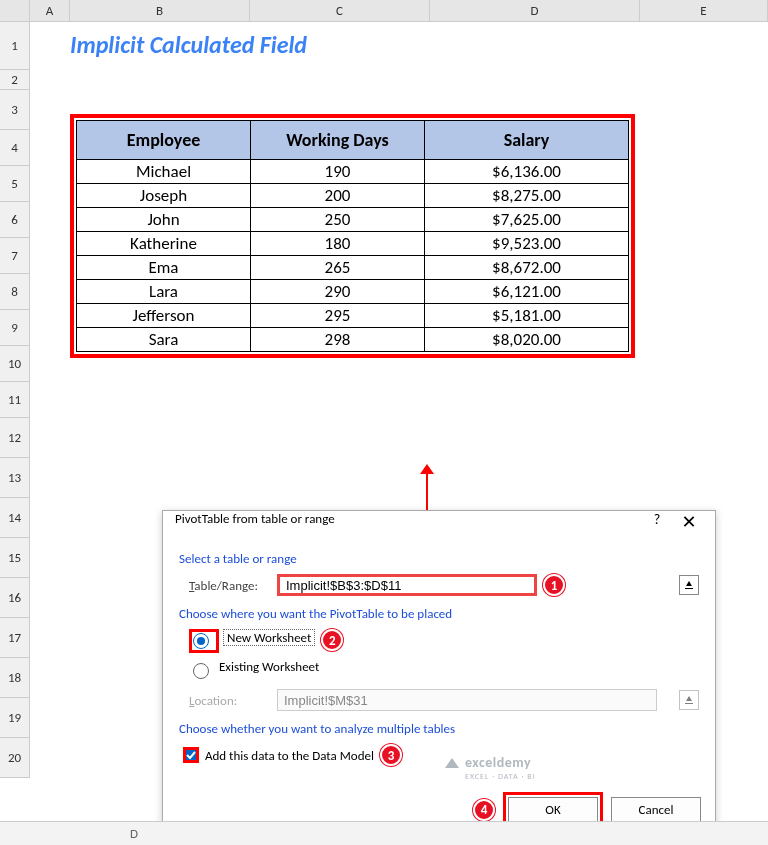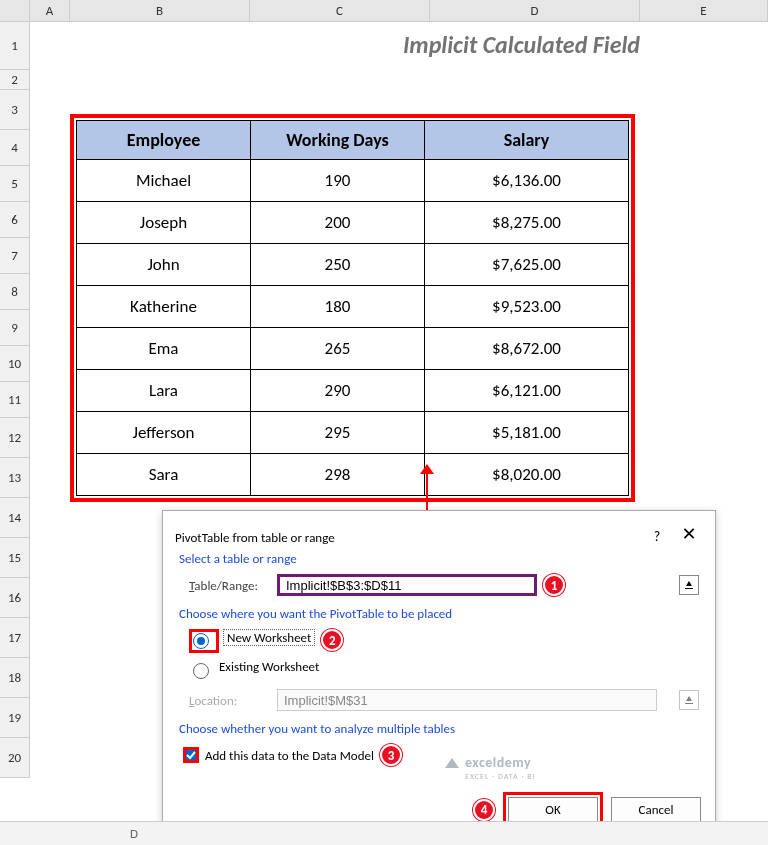--- a/index.html
+++ b/index.html
@@ -15,42 +15,42 @@
 .col-D { width: 210px; }
 .col-E { width: 128px; }
 
 .row-area { display: flex; }
 .row-headers { width: 30px; background: #f0f0f0; }
 .row-h { height: 40px; text-align: center; font-size: 13px; color: #333; border-bottom: 1px solid #ccc; border-right: 1px solid #ccc; line-height: 40px; }
 .row-h.tall { height: 48px; line-height: 48px; }
 
 .sheet { position: relative; flex: 1; }
 
-.title { position: absolute; top: 8px; left: 40px; width: 570px; text-align: right; font-size: 24px; font-weight: bold; font-style: italic; color: #737373; }
+.title { position: absolute; top: 8px; left: 40px; width: 570px; text-align: left; font-size: 24px; font-weight: bold; font-style: italic; color: #3b82f6; }
 
 .data-table-wrap { position: absolute; top: 92px; left: 40px; border: 4px solid #ff0000; padding: 2px; }
 .data-table { border-collapse: collapse; }
 .data-table th { background: #b4c6e7; font-size: 18px; font-weight: bold; border: 1px solid #000; padding: 8px 0; text-align: center; }
-.data-table td { font-size: 17px; border: 1px solid #000; padding: 10px 0; text-align: center; }
+.data-table td { font-size: 17px; border: 1px solid #000; padding: 1px 0; text-align: center; }
 .data-table .c1 { width: 174px; }
 .data-table .c2 { width: 174px; }
 .data-table .c3 { width: 204px; }
 
 
 .dialog { position: absolute; top: 488px; left: 132px; width: 554px; height: 330px; background: #fff; border: 1px solid #aaa; box-shadow: 0 2px 8px rgba(0,0,0,0.2); }
-.dialog-title { display: flex; align-items: flex-end; height: 34px; padding: 0 8px 0 12px; font-size: 13px; }
+.dialog-title { display: flex; align-items: flex-start; height: 34px; padding: 0 8px 0 12px; font-size: 13px; }
 .dialog-title span { flex: 1; }
 .help-btn { width: 28px; text-align: center; font-size: 14px; cursor: pointer; }
 .close-btn { width: 36px; text-align: center; font-size: 18px; cursor: pointer; }
 .dialog-body { padding: 6px 16px; font-size: 13px; }
 .section-label { margin-bottom: 8px; color: #1d4ed8; }
 .row-input { display: flex; align-items: center; margin-bottom: 10px; margin-left: 10px; }
 .row-input label { width: 88px; color: #444; }
 .row-input label .u { text-decoration: underline; }
-.range-box { border: 3px solid #701a75; padding: 2px 6px; width: 260px; height: 22px; font-size: 13px; }
+.range-box { border: 3px solid #ef4444; padding: 2px 6px; width: 260px; height: 22px; font-size: 13px; }
 .loc-box { border: 1px solid #ccc; padding: 2px 6px; width: 380px; height: 22px; font-size: 13px; color: #888; background: #fafafa; }
 .picker { width: 20px; height: 20px; border: 1px solid #888; margin-left: auto; display: flex; align-items: center; justify-content: center; }
 .picker svg { width: 12px; height: 12px; }
 
 .radio-row { display: flex; align-items: flex-start; margin-left: 10px; margin-bottom: 6px; }
 .radio-outer { width: 16px; height: 16px; border: 1px solid #666; border-radius: 50%; display: flex; align-items: center; justify-content: center; margin-right: 6px; }
 .radio-selected .radio-outer { border-color: #0066cc; }
 .radio-selected .radio-inner { width: 8px; height: 8px; background: #0066cc; border-radius: 50%; }
 .radio-wrap-red { border: 3px solid #ff0000; padding: 1px; }
 .radio-label-dotted { border: 1px dotted #666; padding: 0 3px; }

